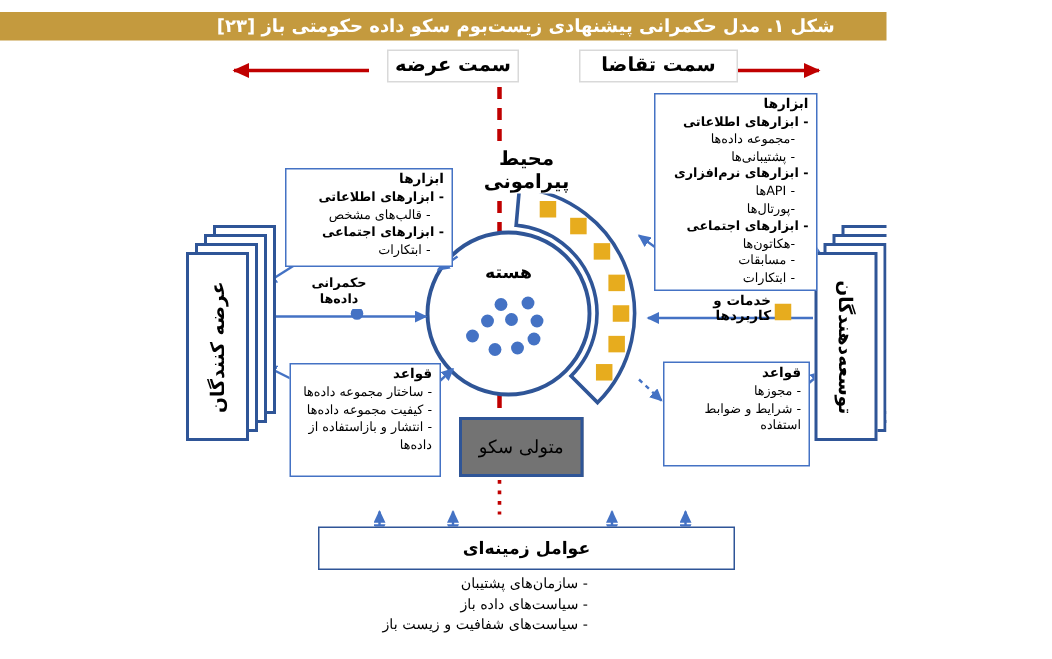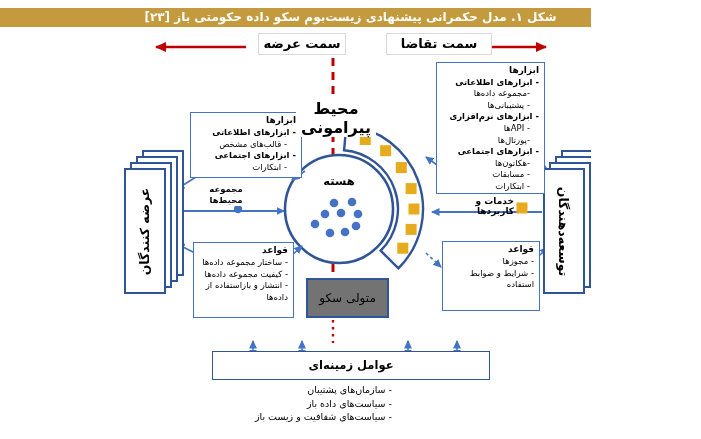--- a/index.html
+++ b/index.html
@@ -26,21 +26,21 @@
   .stack{width:38px;height:122px;}
   .stack .layer{position:absolute;width:38px;height:122px;background:#fff;border:2px solid #2F5597;}
   .stack .l3{left:18px;top:-18px;} .stack .l2{left:12px;top:-12px;} .stack .l1{left:6px;top:-6px;}
   .stack .front{left:0;top:0;display:flex;align-items:center;justify-content:center;}
   .stack .vtext{white-space:nowrap;font-weight:bold;font-size:12.5px;color:#000;}
   .stack-left{left:124px;top:168px;}
   .stack-right{left:543px;top:168px;}
   .rot-ccw{transform:rotate(-90deg);}
   .rot-cw{transform:rotate(90deg);}
   .free-label{background:#fff;font-weight:bold;color:#000;}
-  .lbl-periphery{left:296px;top:99px;width:80px;font-size:16px;text-align:center;}
+  .lbl-periphery{left:311px;top:99px;width:80px;font-size:13px;text-align:center;}
   .lbl-core{left:317px;top:174px;width:44px;font-size:11.5px;text-align:center;background:transparent;}
   .lbl-dataset{left:200px;top:184px;width:52px;font-size:8.5px;text-align:center;line-height:11px;}
   .lbl-services{left:438px;top:196px;width:76px;font-size:9px;text-align:right;background:transparent;}
   .box-custodian{left:306px;top:278px;width:79px;height:36px;background:#737373;border:2.5px solid #2F5597;
                  display:flex;align-items:center;justify-content:center;font-weight:normal;font-size:12px;}
   .box-context{left:212px;top:351px;width:276px;height:27px;background:#fff;border:1.5px solid #2F5597;
                border-radius:0;font-weight:bold;font-size:11.5px;text-align:center;line-height:27px;}
   .bottom-list{left:240px;top:383px;width:152px;font-size:9.5px;font-weight:normal;
                line-height:13.5px;text-align:right;}
 </style>
@@ -139,21 +139,21 @@
   </div>
 
   <div class="abs txtbox box-tools-l">
     <div class="ttl">ابزارها</div>
     <div class="ln b">- ابزارهای اطلاعاتی</div>
     <div class="ln ind">- قالب‌های مشخص</div>
     <div class="ln b">- ابزارهای اجتماعی</div>
     <div class="ln ind">- ابتکارات</div>
   </div>
 
-  <div class="abs free-label lbl-dataset">مجموعه محیط‌ها</div>
+  <div class="abs free-label lbl-dataset">حکمرانی داده‌ها</div>
 
   <div class="abs txtbox box-rules-l">
     <div class="ttl">قواعد</div>
     <div class="ln">- ساختار مجموعه داده‌ها</div>
     <div class="ln">- کیفیت مجموعه داده‌ها</div>
     <div class="ln">- انتشار و بازاستفاده از داده‌ها</div>
   </div>
 
   <div class="abs txtbox box-tools-r">
     <div class="ttl">ابزارها</div>

